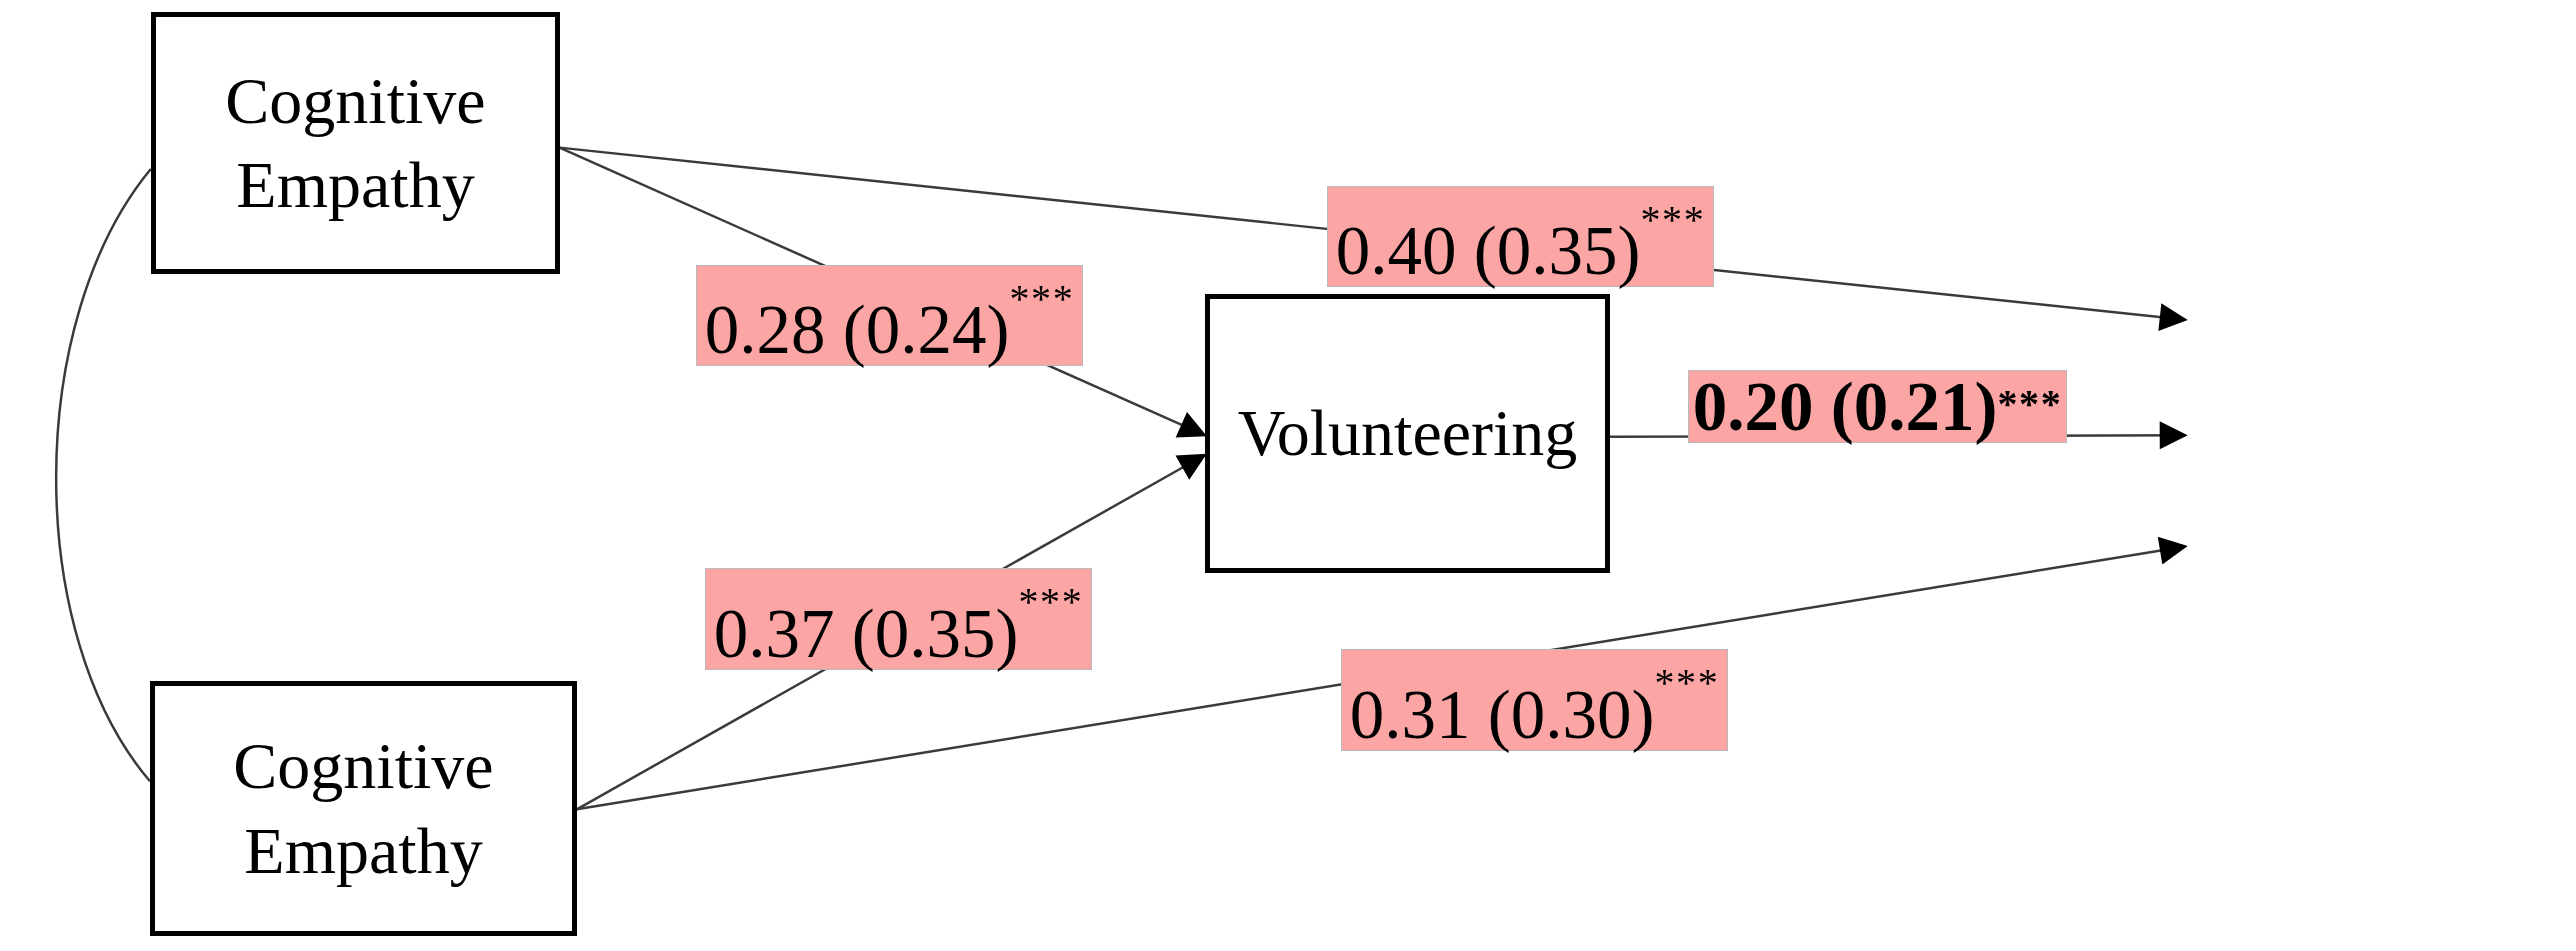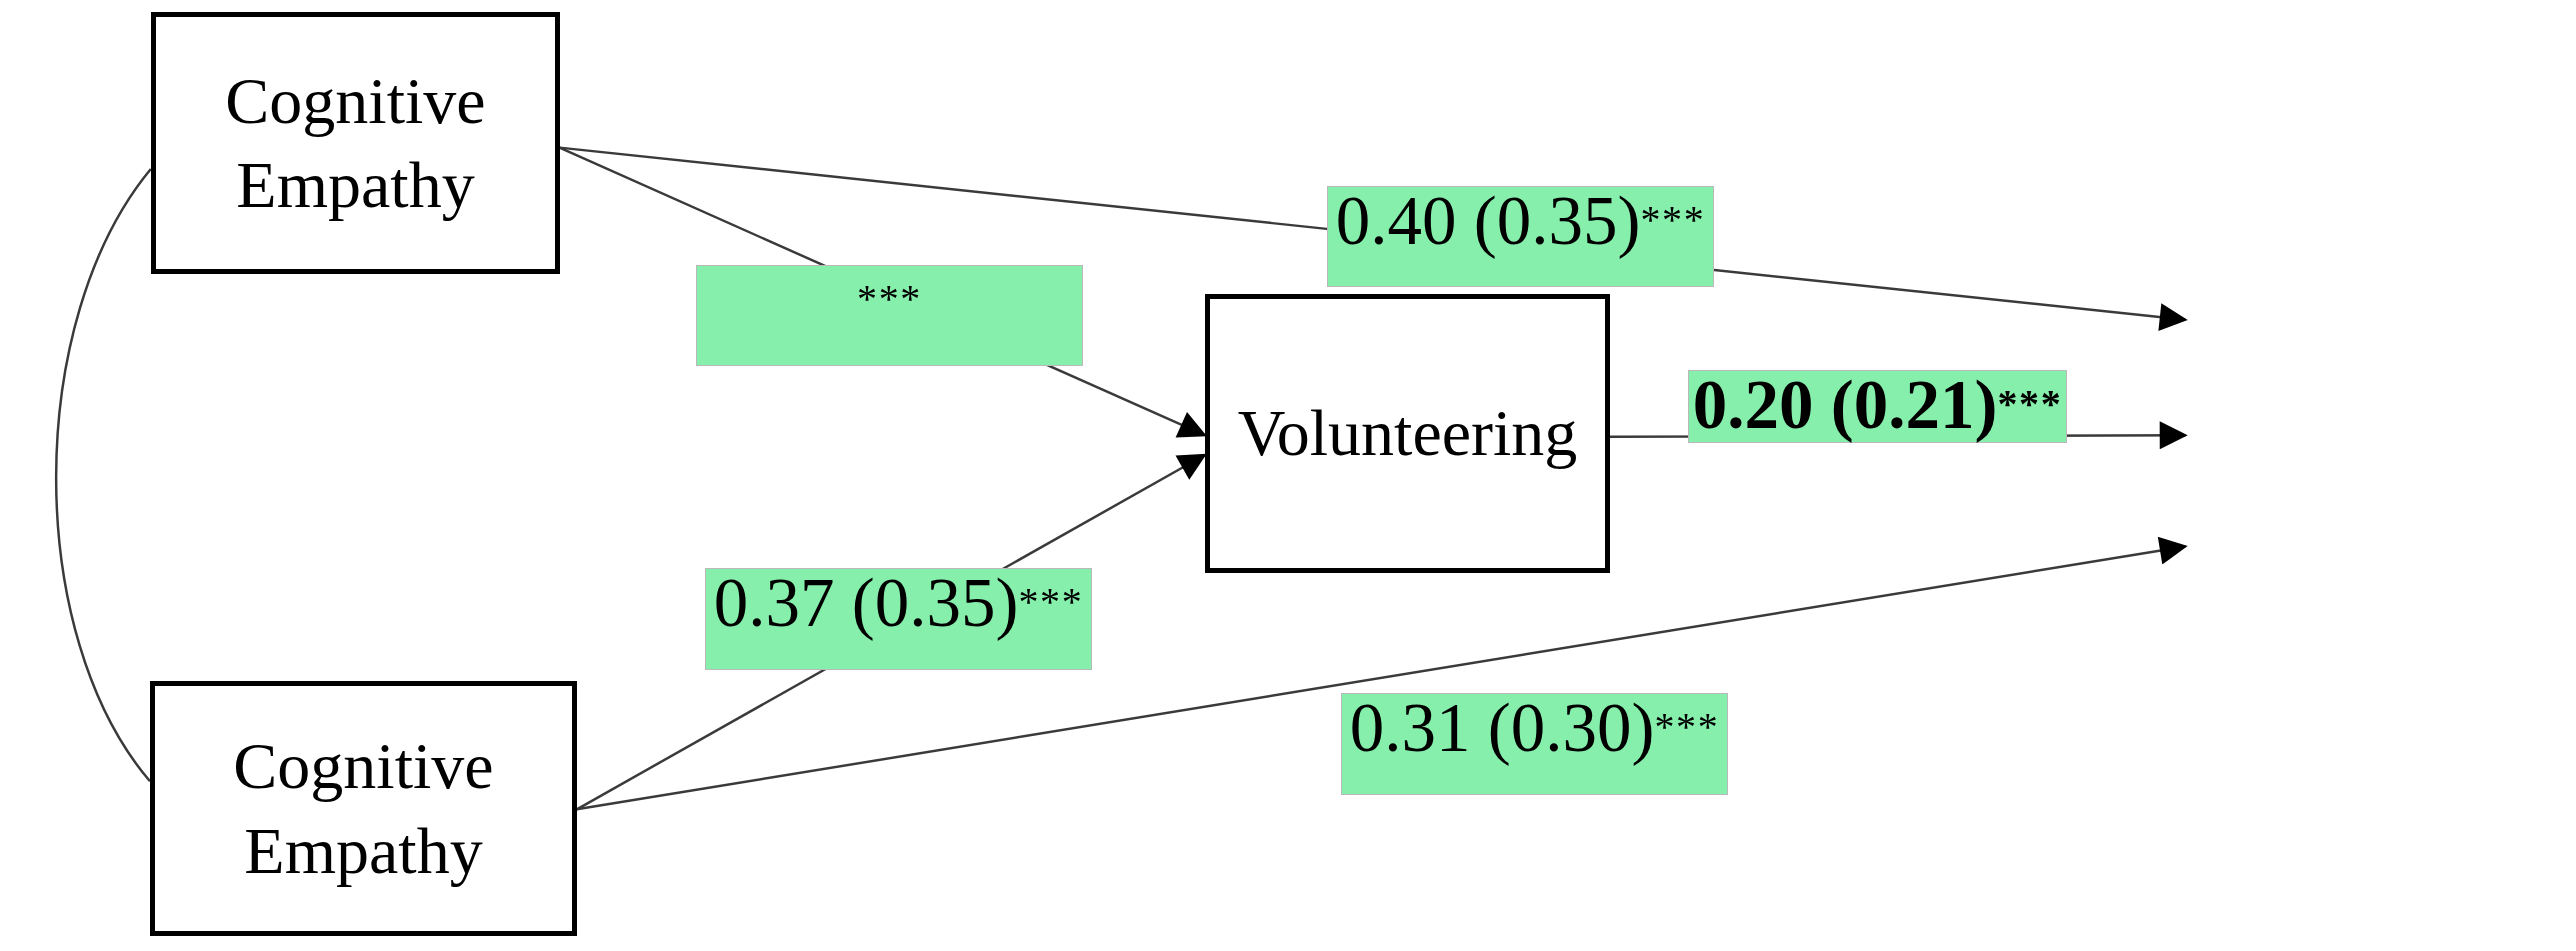--- a/index.html
+++ b/index.html
@@ -31,23 +31,23 @@
   .node-label {
     font-size: 66px;
     line-height: 1.28;
     white-space: pre-line;
     color: #000000;
   }
   .edge-label {
     position: absolute;
     box-sizing: border-box;
     border: 1.6px solid #b9b9b9;
-    background: #86efac;
+    background: #fca5a5;
     display: flex;
-    align-items: flex-start;
+    align-items: flex-end;
     justify-content: center;
   }
   .coef {
     font-size: 69px;
     line-height: 1;
     color: #000000;
   }
   .sig {
     font-size: 40px;
     line-height: 1;
@@ -96,29 +96,30 @@
     <span class="node-label">Volunteering</span>
   </div>
 
 
   <div class="edge-label" style="left:1327px; top:186px; width:387px; height:101px;">
     <span class="coef">0.40 (0.35)</span>
       <span class="sig">***</span>
   </div>
 
   <div class="edge-label" style="left:696px; top:265px; width:387px; height:101px;">
+    <span class="coef">0.28 (0.24)</span>
       <span class="sig">***</span>
   </div>
 
   <div class="edge-label" style="left:705px; top:568px; width:387px; height:102px;">
     <span class="coef">0.37 (0.35)</span>
       <span class="sig">***</span>
   </div>
 
-  <div class="edge-label" style="left:1341px; top:649px; width:387px; height:102px;margin-top:44px;">
+  <div class="edge-label" style="left:1341px; top:649px; width:387px; height:102px;">
     <span class="coef">0.31 (0.30)</span>
       <span class="sig">***</span>
   </div>
 
   <div class="edge-label" style="left:1688px; top:370px; width:379px; height:73px;font-weight:bold;">
     <span class="coef">0.20 (0.21)</span>
       <span class="sig">***</span>
   </div>
 
 </div>

